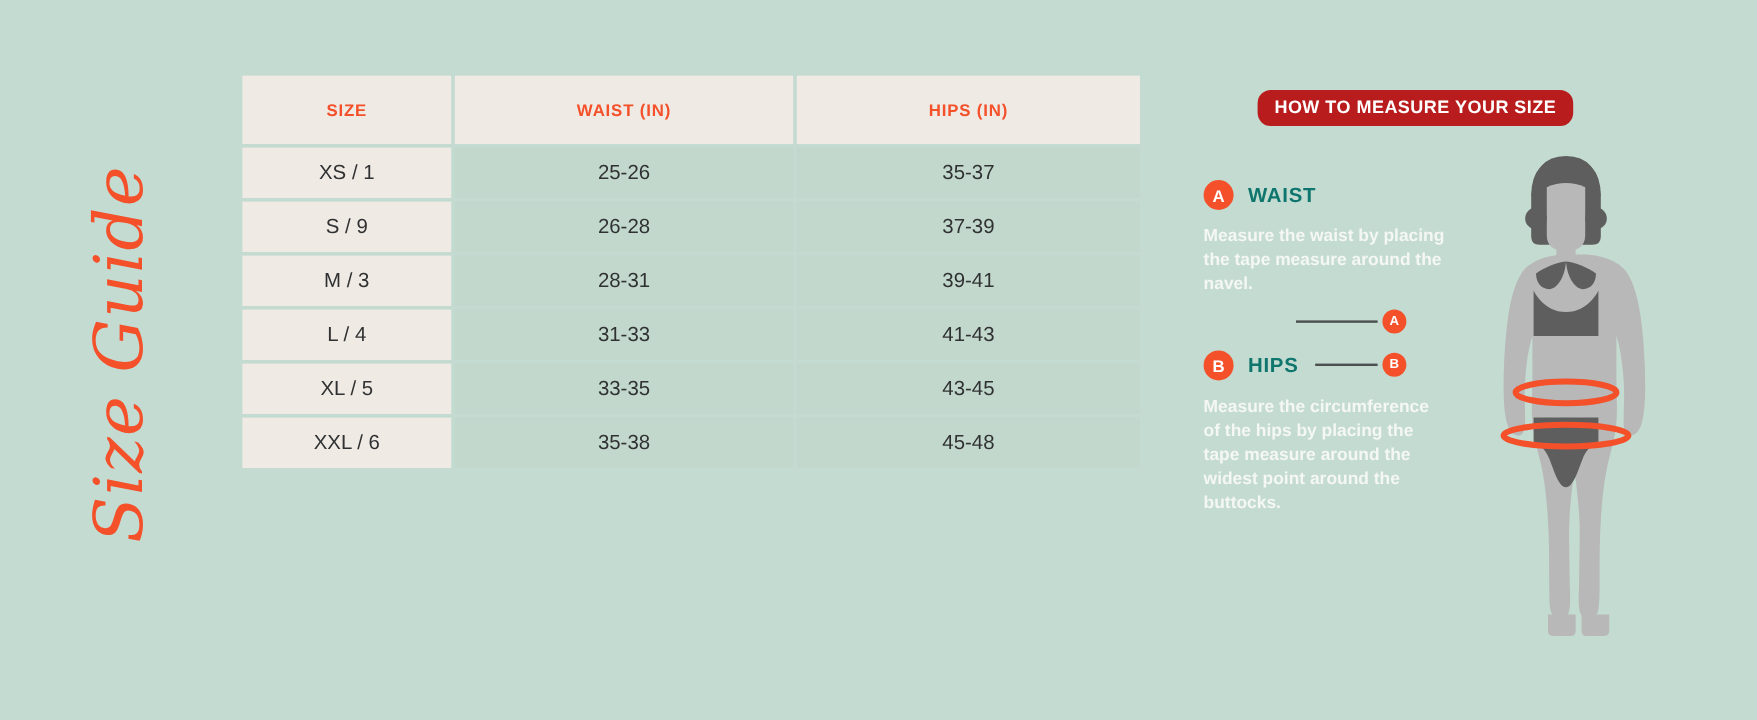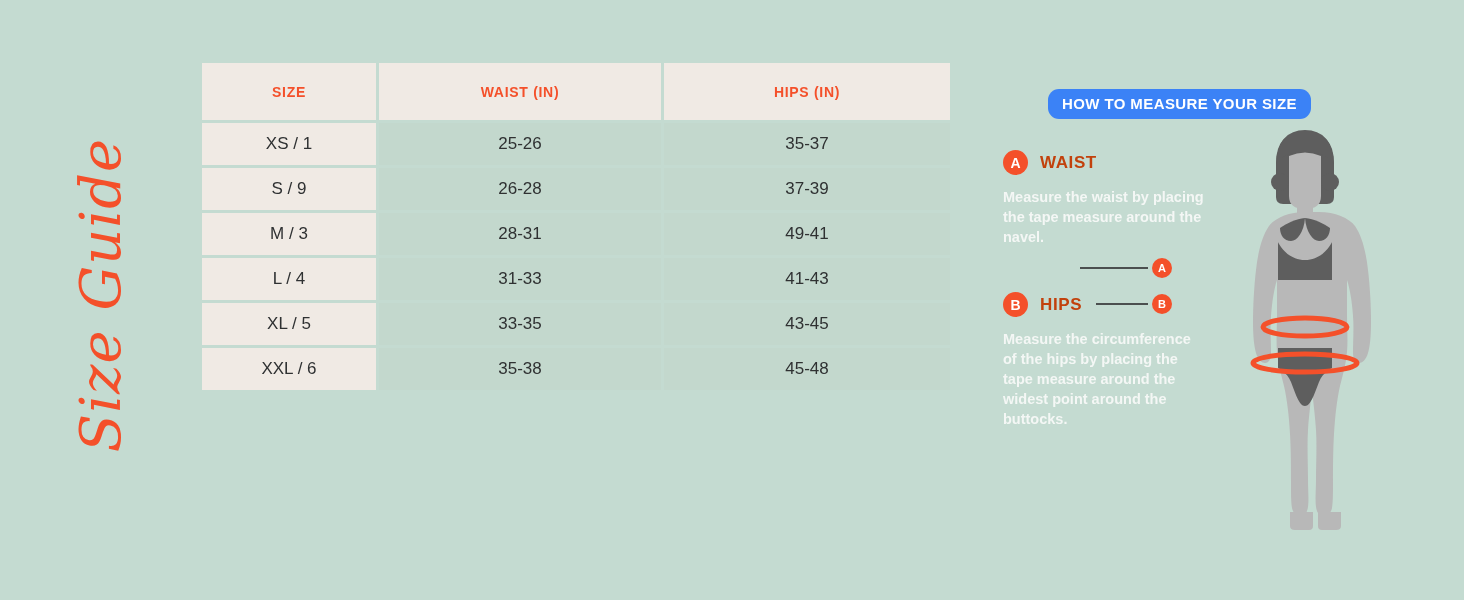--- a/index.html
+++ b/index.html
@@ -88,22 +88,22 @@
   .measure-panel {
     position: absolute;
     left: 990px;
     top: 60px;
     width: 440px;
     height: 480px;
   }
   .measure-badge-title {
     position: absolute;
     left: 58px;
-    top: 29px;
-    background: #3b82f6;
+    top: 15px;
+    background: #b91c1c;
     color: #ffffff;
     font-size: 15px;
     font-weight: 700;
     letter-spacing: 0.4px;
     padding: 6px 14px 7px 14px;
     border-radius: 11px;
     white-space: nowrap;
   }
 
   .measure-block { position: absolute; left: 13px; width: 215px; }
@@ -123,21 +123,21 @@
     background: #f4502a;
     color: #ffffff;
     font-size: 14px;
     font-weight: 700;
     display: flex;
     align-items: center;
     justify-content: center;
     flex: 0 0 auto;
   }
   .measure-label {
-    color: #c2410c;
+    color: #0f766e;
     font-size: 17px;
     font-weight: 700;
     letter-spacing: 0.6px;
   }
   .measure-desc {
     color: #f4f7f5;
     font-size: 14.5px;
     line-height: 20px;
     font-weight: 700;
     max-width: 205px;
@@ -204,21 +204,21 @@
         <td class="col-val">35-37</td>
       </tr>
       <tr>
         <td class="col-size">S / 9</td>
         <td class="col-val">26-28</td>
         <td class="col-val">37-39</td>
       </tr>
       <tr>
         <td class="col-size">M / 3</td>
         <td class="col-val">28-31</td>
-        <td class="col-val">49-41</td>
+        <td class="col-val">39-41</td>
       </tr>
       <tr>
         <td class="col-size">L / 4</td>
         <td class="col-val">31-33</td>
         <td class="col-val">41-43</td>
       </tr>
       <tr>
         <td class="col-size">XL / 5</td>
         <td class="col-val">33-35</td>
         <td class="col-val">43-45</td>

